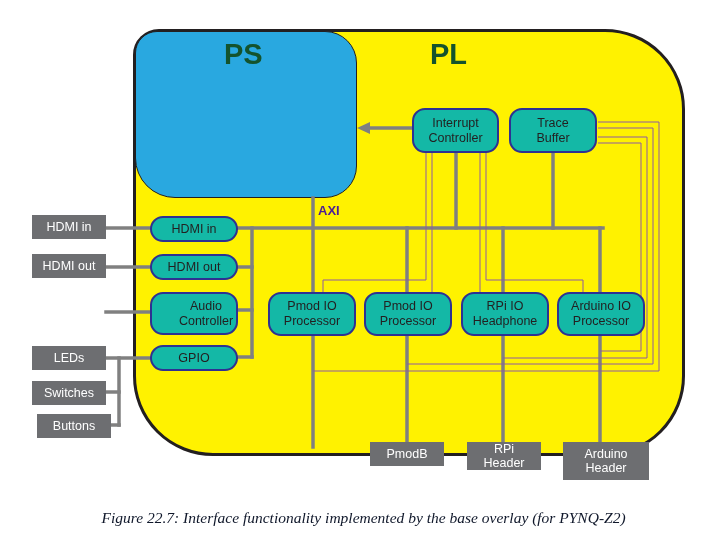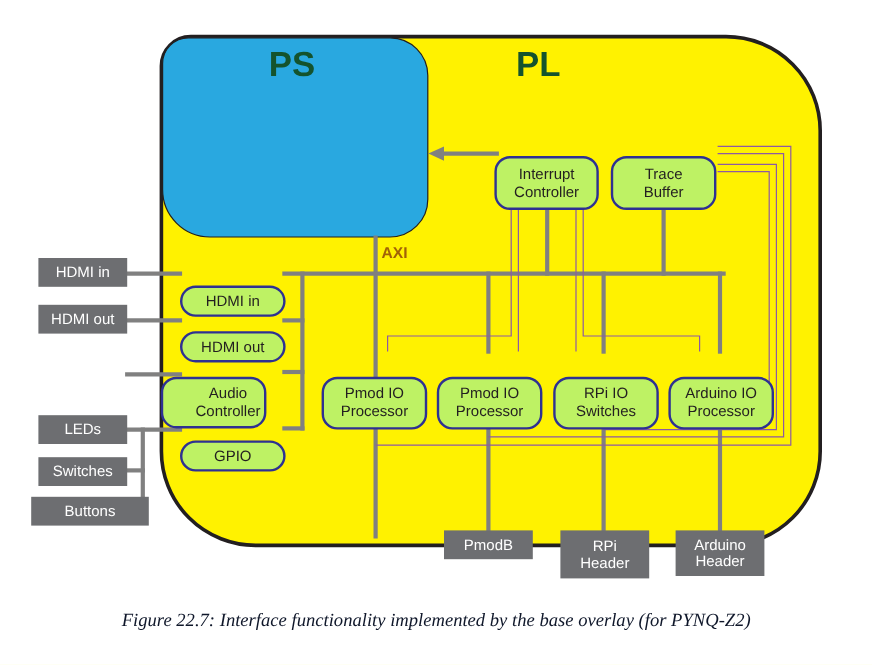--- a/index.html
+++ b/index.html
@@ -1,22 +1,22 @@
 <!DOCTYPE html>
 <html><head>
 <meta charset="utf-8">
 <style>
   html, body { margin:0; padding:0; background:#ffffff; }
   body { width:727px; height:554px; position:relative; overflow:hidden; font-family:"Liberation Sans", sans-serif; }
   #diagram { position:absolute; left:0; top:0; width:727px; height:554px; }
   .pl-region { position:absolute; left:133px; top:29px; width:552px; height:427px; background:#fff200; border:3px solid #231f20; border-radius:26px 80px 80px 80px; box-sizing:border-box; }
   .ps-region { position:absolute; left:135px; top:31px; width:222px; height:167px; background:#29a8e0; border:1.5px solid #231f20; border-radius:22px 32px 32px 40px; box-sizing:border-box; }
   .big-title { position:absolute; font-weight:bold; font-size:29px; color:#14532d; }
-  .axi-label { position:absolute; font-weight:bold; font-size:13px; color:#a16207; }
-  .block { position:absolute; background:#bef264; border:2.5px solid #2e3192; border-radius:13px; box-sizing:border-box; display:flex; align-items:center; justify-content:center; text-align:center; font-size:12.5px; line-height:15px; color:#231f20;margin-top:22px; }
+  .axi-label { position:absolute; font-weight:bold; font-size:13px; color:#4c1d95; }
+  .block { position:absolute; background:#14b8a6; border:2.5px solid #2e3192; border-radius:13px; box-sizing:border-box; display:flex; align-items:center; justify-content:center; text-align:center; font-size:12.5px; line-height:15px; color:#231f20; }
   .ext { position:absolute; background:#6d6e71; color:#fff; display:flex; align-items:center; justify-content:center; text-align:center; font-size:12.5px; line-height:14px; box-sizing:border-box; }
   svg.wires { position:absolute; left:0; top:0; }
   .caption { position:absolute; left:0; width:727px; top:509px; text-align:center; font-family:"Liberation Serif", serif; font-style:italic; font-size:15.5px; color:#0f172a; }
 </style>
 </head>
 <body>
 
 <div id="diagram">
   <div class="pl-region"></div>
   <div class="ps-region"></div>
@@ -73,39 +73,39 @@
   <div class="big-title" style="left:430px;top:38px;text-align:right;">PL</div>
   <div class="axi-label" style="left:318px;top:203px;">AXI</div>
 
   <div class="block" style="left:412px;top:108px;width:87px;height:45px;white-space:pre-line;">Interrupt
 Controller</div>
   <div class="block" style="left:509px;top:108px;width:88px;height:45px;white-space:pre-line;">Trace
 Buffer</div>
 
   <div class="block" style="left:150px;top:216px;width:88px;height:26px;">HDMI in</div>
   <div class="block" style="left:150px;top:254px;width:88px;height:26px;">HDMI out</div>
-  <div class="block" style="left:134px;top:292px;width:88px;height:43px;white-space:pre-line;padding-left:24px;">Audio
+  <div class="block" style="left:150px;top:292px;width:88px;height:43px;white-space:pre-line;padding-left:24px;">Audio
 Controller</div>
   <div class="block" style="left:150px;top:345px;width:88px;height:26px;">GPIO</div>
 
   <div class="block" style="left:268px;top:292px;width:88px;height:44px;white-space:pre-line;">Pmod IO
 Processor</div>
   <div class="block" style="left:364px;top:292px;width:88px;height:44px;white-space:pre-line;">Pmod IO
 Processor</div>
   <div class="block" style="left:461px;top:292px;width:88px;height:44px;white-space:pre-line;">RPi IO
-Switches</div>
+Headphone</div>
   <div class="block" style="left:557px;top:292px;width:88px;height:44px;white-space:pre-line;">Arduino IO
 Processor</div>
 
   <div class="ext" style="left:32px;top:215px;width:74px;height:24px;">HDMI in</div>
   <div class="ext" style="left:32px;top:254px;width:74px;height:24px;">HDMI out</div>
   <div class="ext" style="left:32px;top:381px;width:74px;height:24px;">Switches</div>
   <div class="ext" style="left:32px;top:346px;width:74px;height:24px;">LEDs</div>
-  <div class="ext" style="left:26px;top:414px;width:98px;height:24px;">Buttons</div>
+  <div class="ext" style="left:37px;top:414px;width:74px;height:24px;">Buttons</div>
 
   <div class="ext" style="left:370px;top:442px;width:74px;height:24px;text-align:right;">PmodB</div>
-  <div class="ext" style="left:467px;top:442px;width:74px;height:40px;white-space:pre-line;">RPi
+  <div class="ext" style="left:467px;top:442px;width:74px;height:28px;white-space:pre-line;">RPi
 Header</div>
-  <div class="ext" style="left:563px;top:442px;width:74px;height:38px;white-space:pre-line;">Arduino
+  <div class="ext" style="left:563px;top:442px;width:86px;height:38px;white-space:pre-line;">Arduino
 Header</div>
 
   <div class="caption">Figure 22.7:  Interface functionality implemented by the base overlay (for PYNQ-Z2)</div>
 </div>
 
 </body></html>

